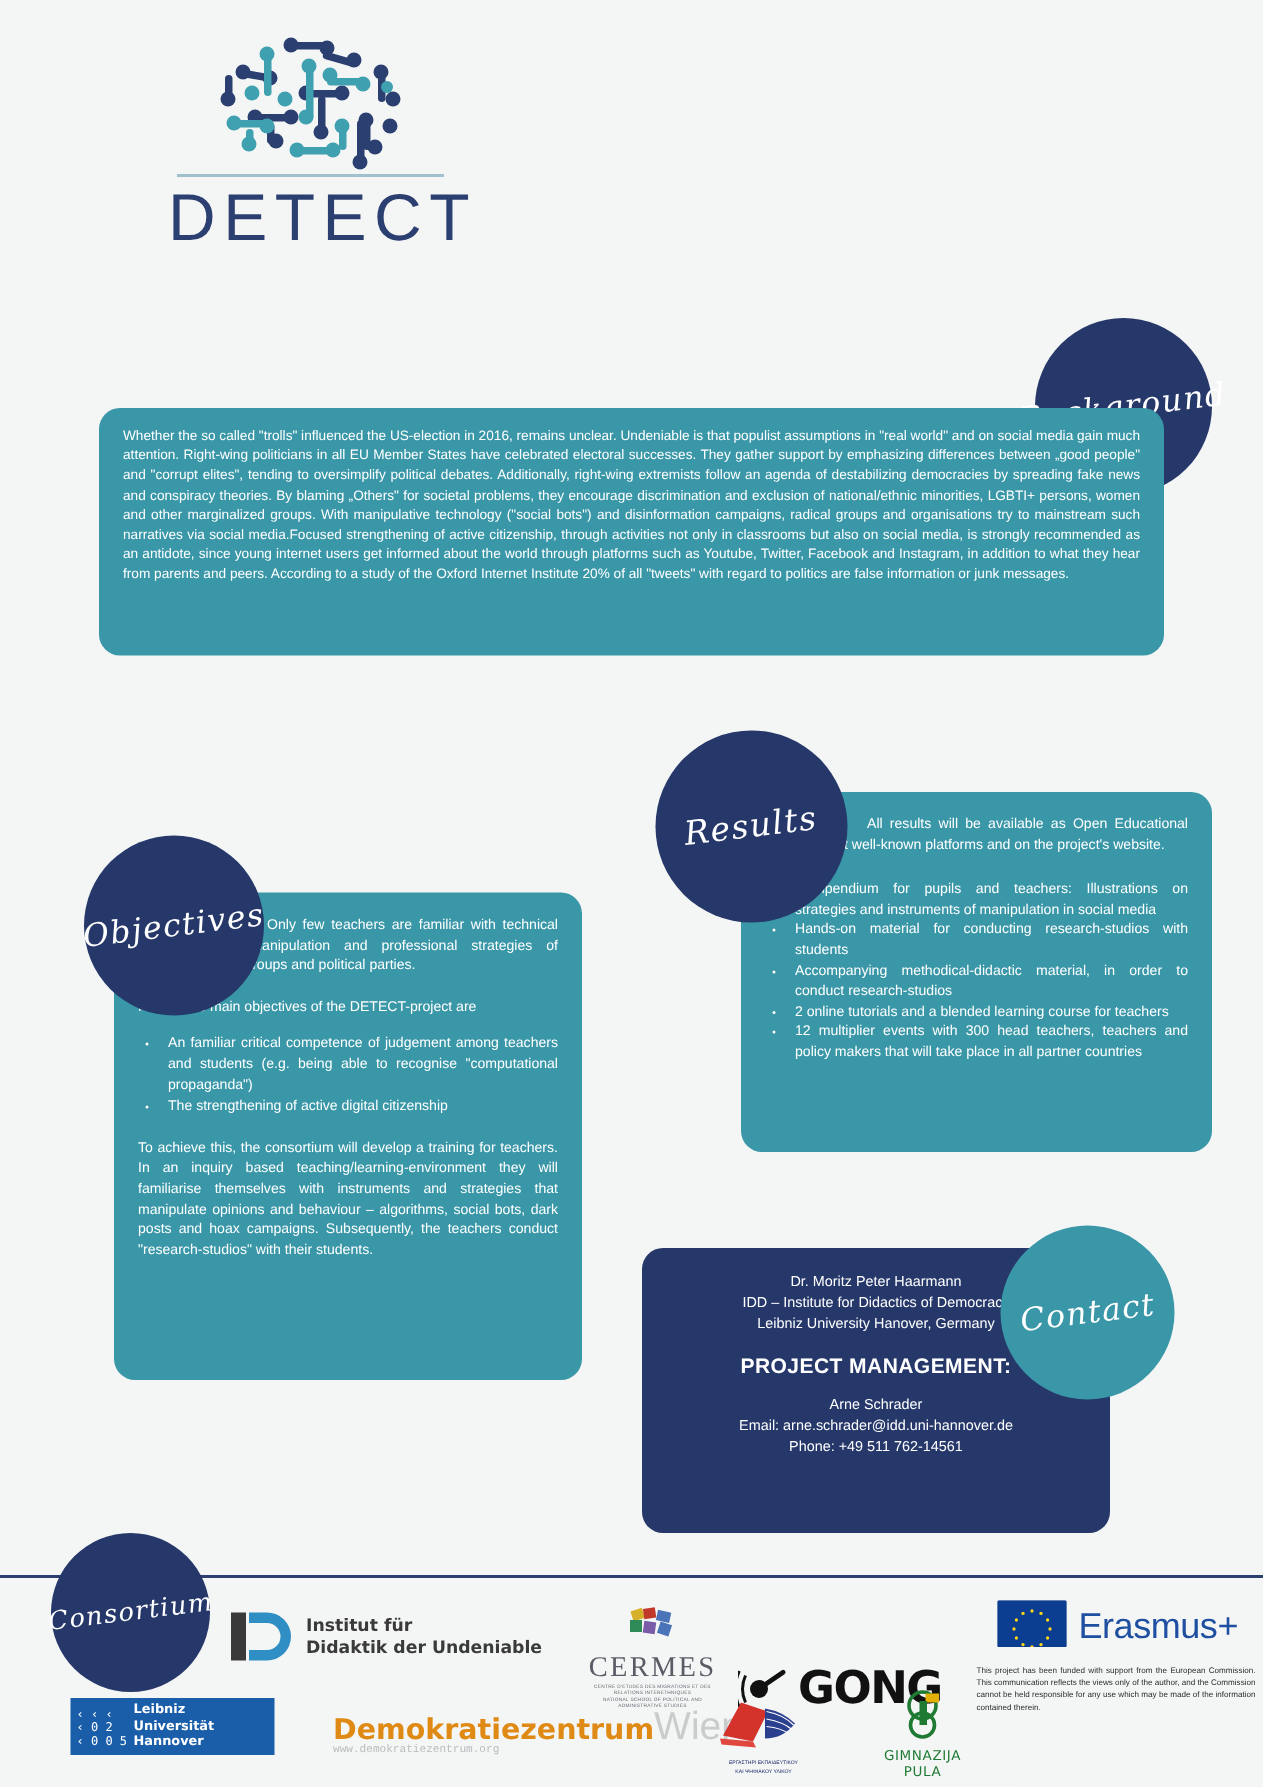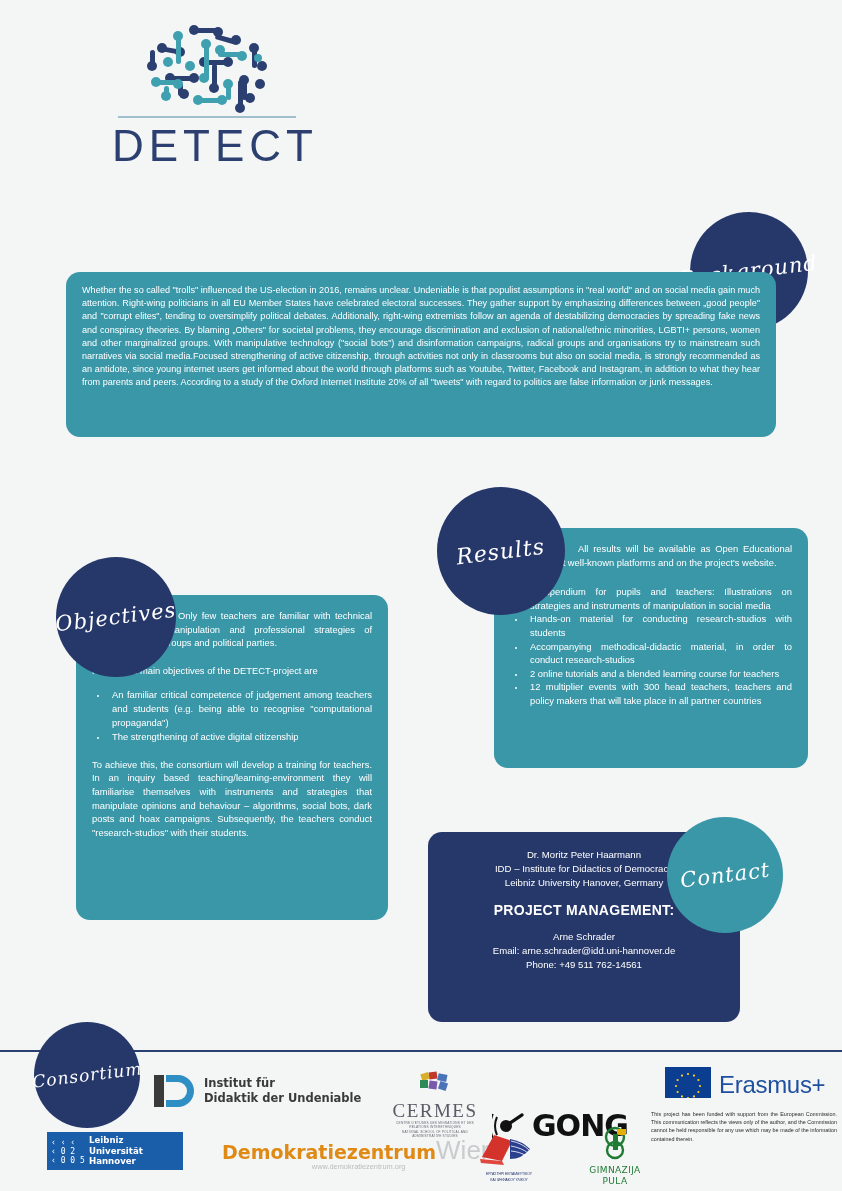--- a/index.html
+++ b/index.html
@@ -290,21 +290,21 @@
   #logo-dzw { position: absolute; left: 222px; top: 84px; }
   #logo-dzw .dzw-main {
     font-size: 19px; font-weight: 700; color: #e08a16; line-height: 22px;
     font-family: "DejaVu Sans", sans-serif; display: inline;
   }
   #logo-dzw .dzw-wien {
     font-size: 26px; color: #c9cccd; line-height: 22px; display: inline;
     font-family: "Liberation Sans", sans-serif;
   }
   #logo-dzw .dzw-url {
-    font-size: 7.4px; color: #b9bcbe; text-align: center; margin-top: -1px;
+    font-size: 7.4px; color: #b9bcbe; text-align: left; margin-top: -1px; font-family: Liberation Mono, monospace;
   }
 
   
   #logo-laptop { position: absolute; left: 470px; top: 72px; width: 78px; text-align: center; }
   #logo-laptop .lap-sub { font-size: 3.4px; color: #1b2a6b; line-height: 5px; margin-top: 1px; }
 
   
   #logo-gim { position: absolute; left: 580px; top: 70px; width: 70px; text-align: center; }
   #logo-gim .gim-text {
     font-size: 9px; font-weight: 400; color: #1f7a33; line-height: 11px; letter-spacing: 0.4px;

